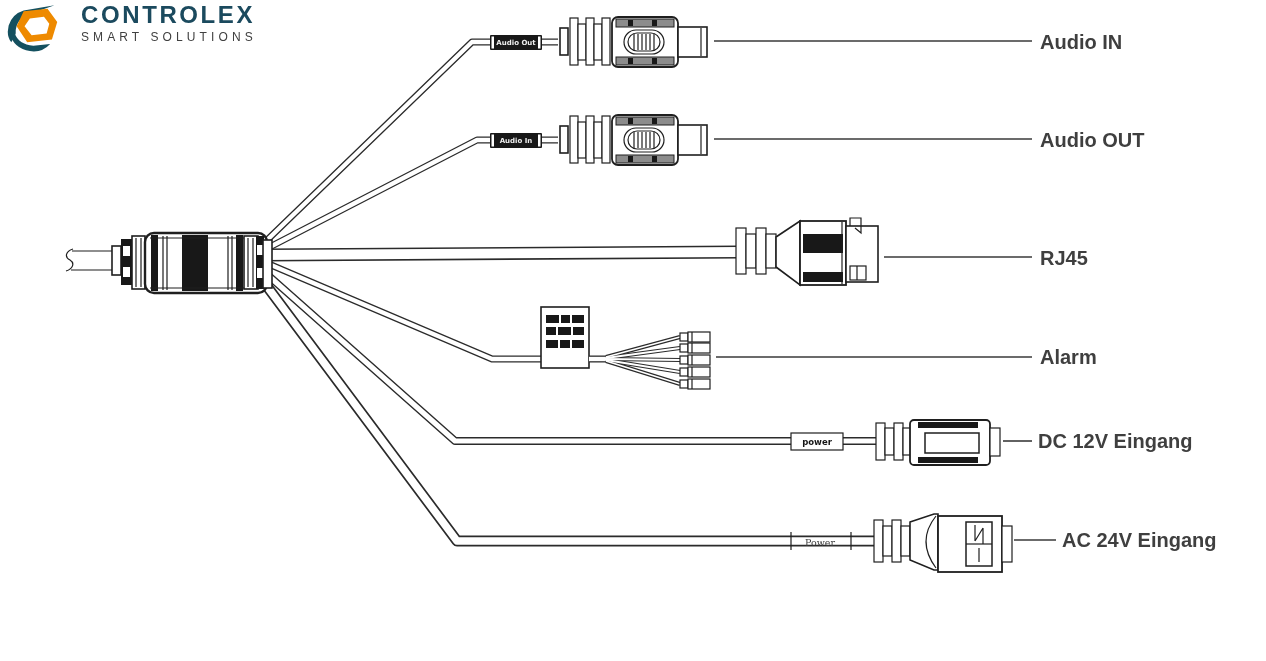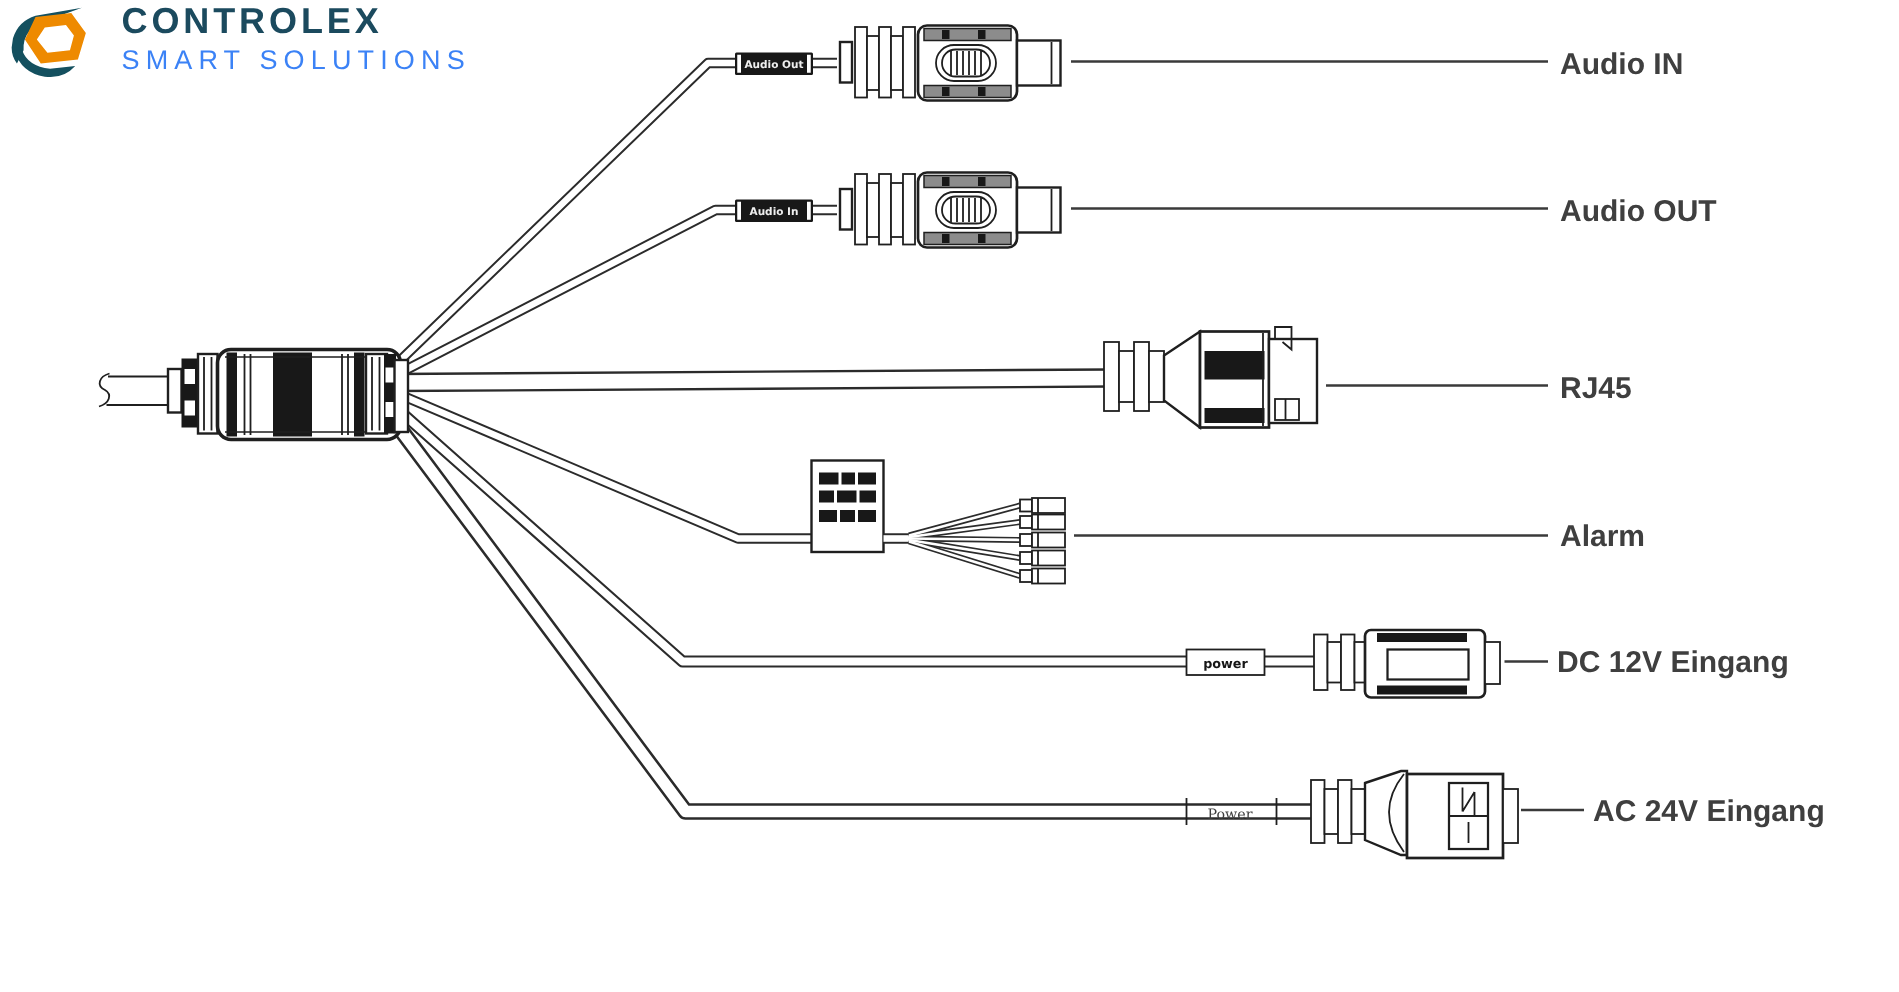--- a/index.html
+++ b/index.html
@@ -2,21 +2,21 @@
 <html><head>
 <meta charset="utf-8">
 <style>
   html,body{margin:0;padding:0;background:#fff;}
   .stage{position:relative;width:1266px;height:661px;background:#fff;overflow:hidden;
          font-family:"Liberation Sans",sans-serif;}
   .logo{position:absolute;top:3px;left:6px;display:flex;align-items:flex-start;gap:22px;}
   .logo-icon{width:53px;height:52px;flex:0 0 auto;}
   .logo-text{display:flex;flex-direction:column;}
   .brand{font-weight:bold;font-size:24px;letter-spacing:2.6px;color:#1b4a5e;line-height:1.02;}
-  .tagline{font-size:18px;letter-spacing:4.1px;color:#3b82f6;margin-top:3px;}
+  .tagline{font-size:12px;letter-spacing:4.1px;color:#404040;margin-top:3px;}
   svg .part{fill:#fff;stroke:#1f1f1f;stroke-width:1.6;}
   svg .part2{fill:#fff;stroke:#1f1f1f;stroke-width:1.2;}
   svg .ln{fill:none;stroke:#1f1f1f;stroke-width:1.2;}
   svg .dk{fill:#181818;stroke:none;}
   svg .gy{fill:#8c8c8c;stroke:#1f1f1f;stroke-width:1;}
   svg .wo{fill:none;stroke:#2b2b2b;stroke-linejoin:round;}
   svg .wi{fill:none;stroke:#fff;stroke-linejoin:round;}
   svg .ldr{stroke:#3a3a3a;stroke-width:1.6;}
   svg .lbl{font:bold 20px "Liberation Sans",sans-serif;fill:#3f3f3f;}
   svg .tagA{font:bold 7px "DejaVu Sans",sans-serif;fill:#efefef;}

